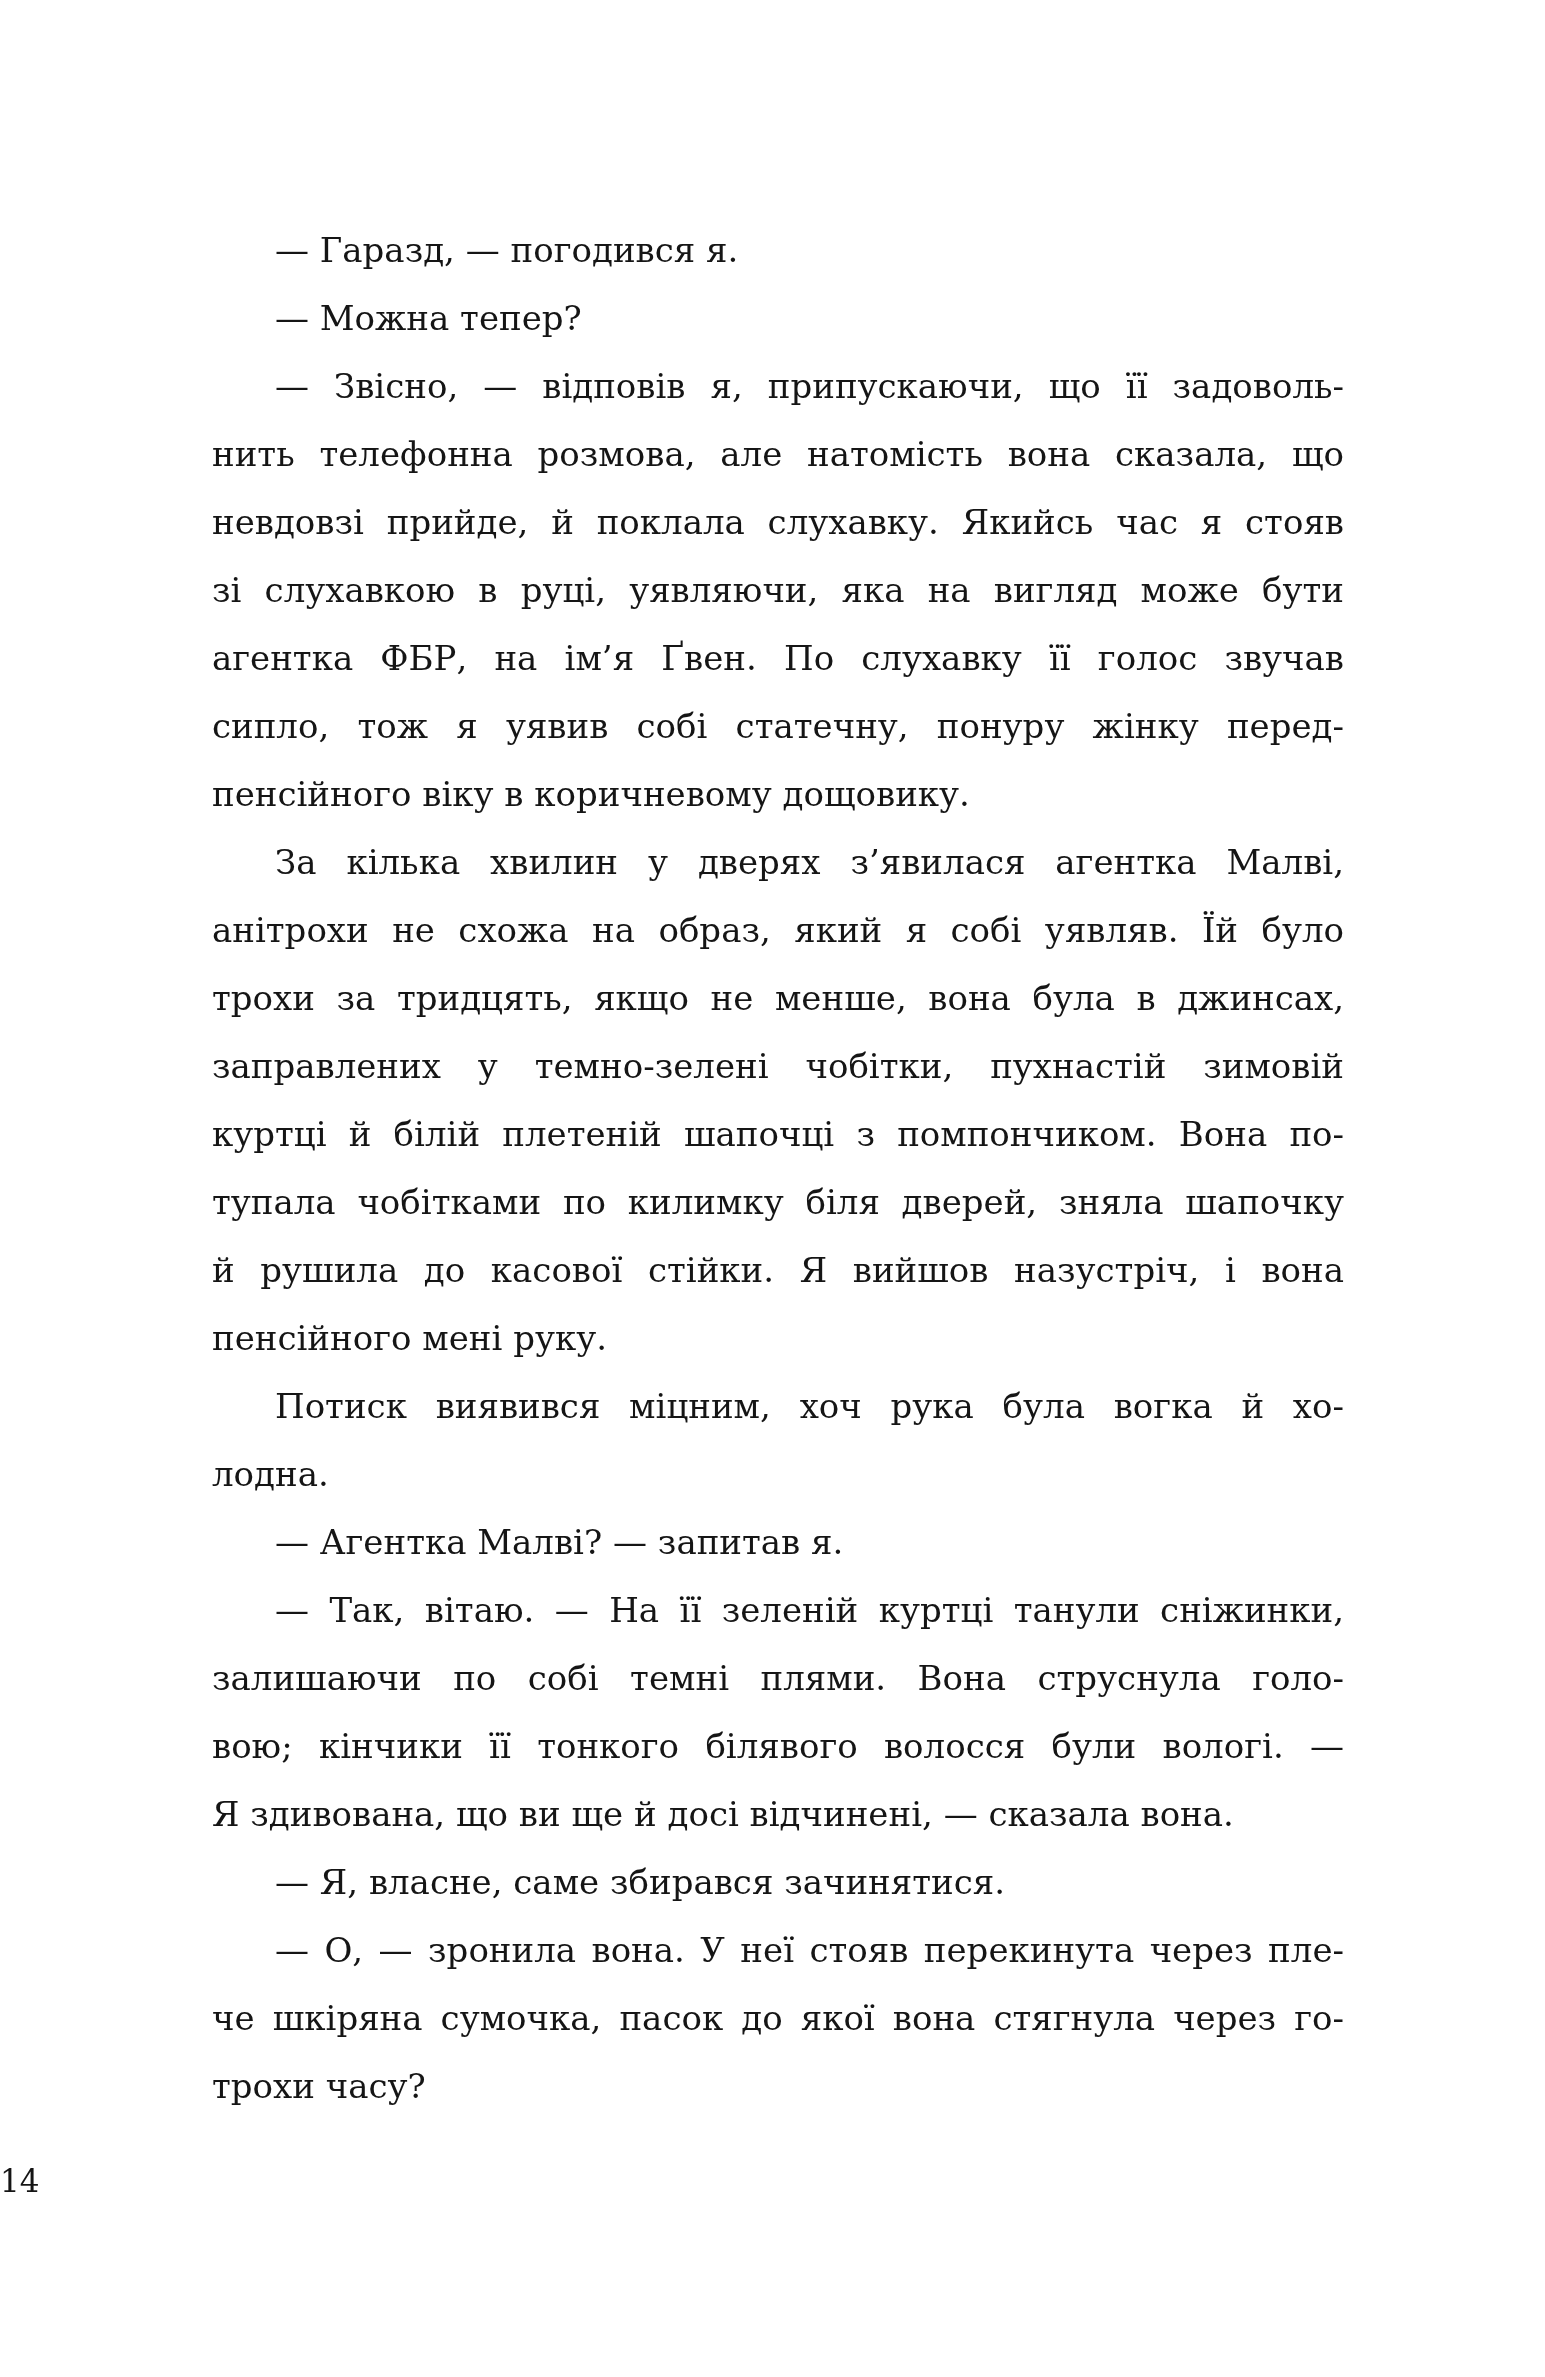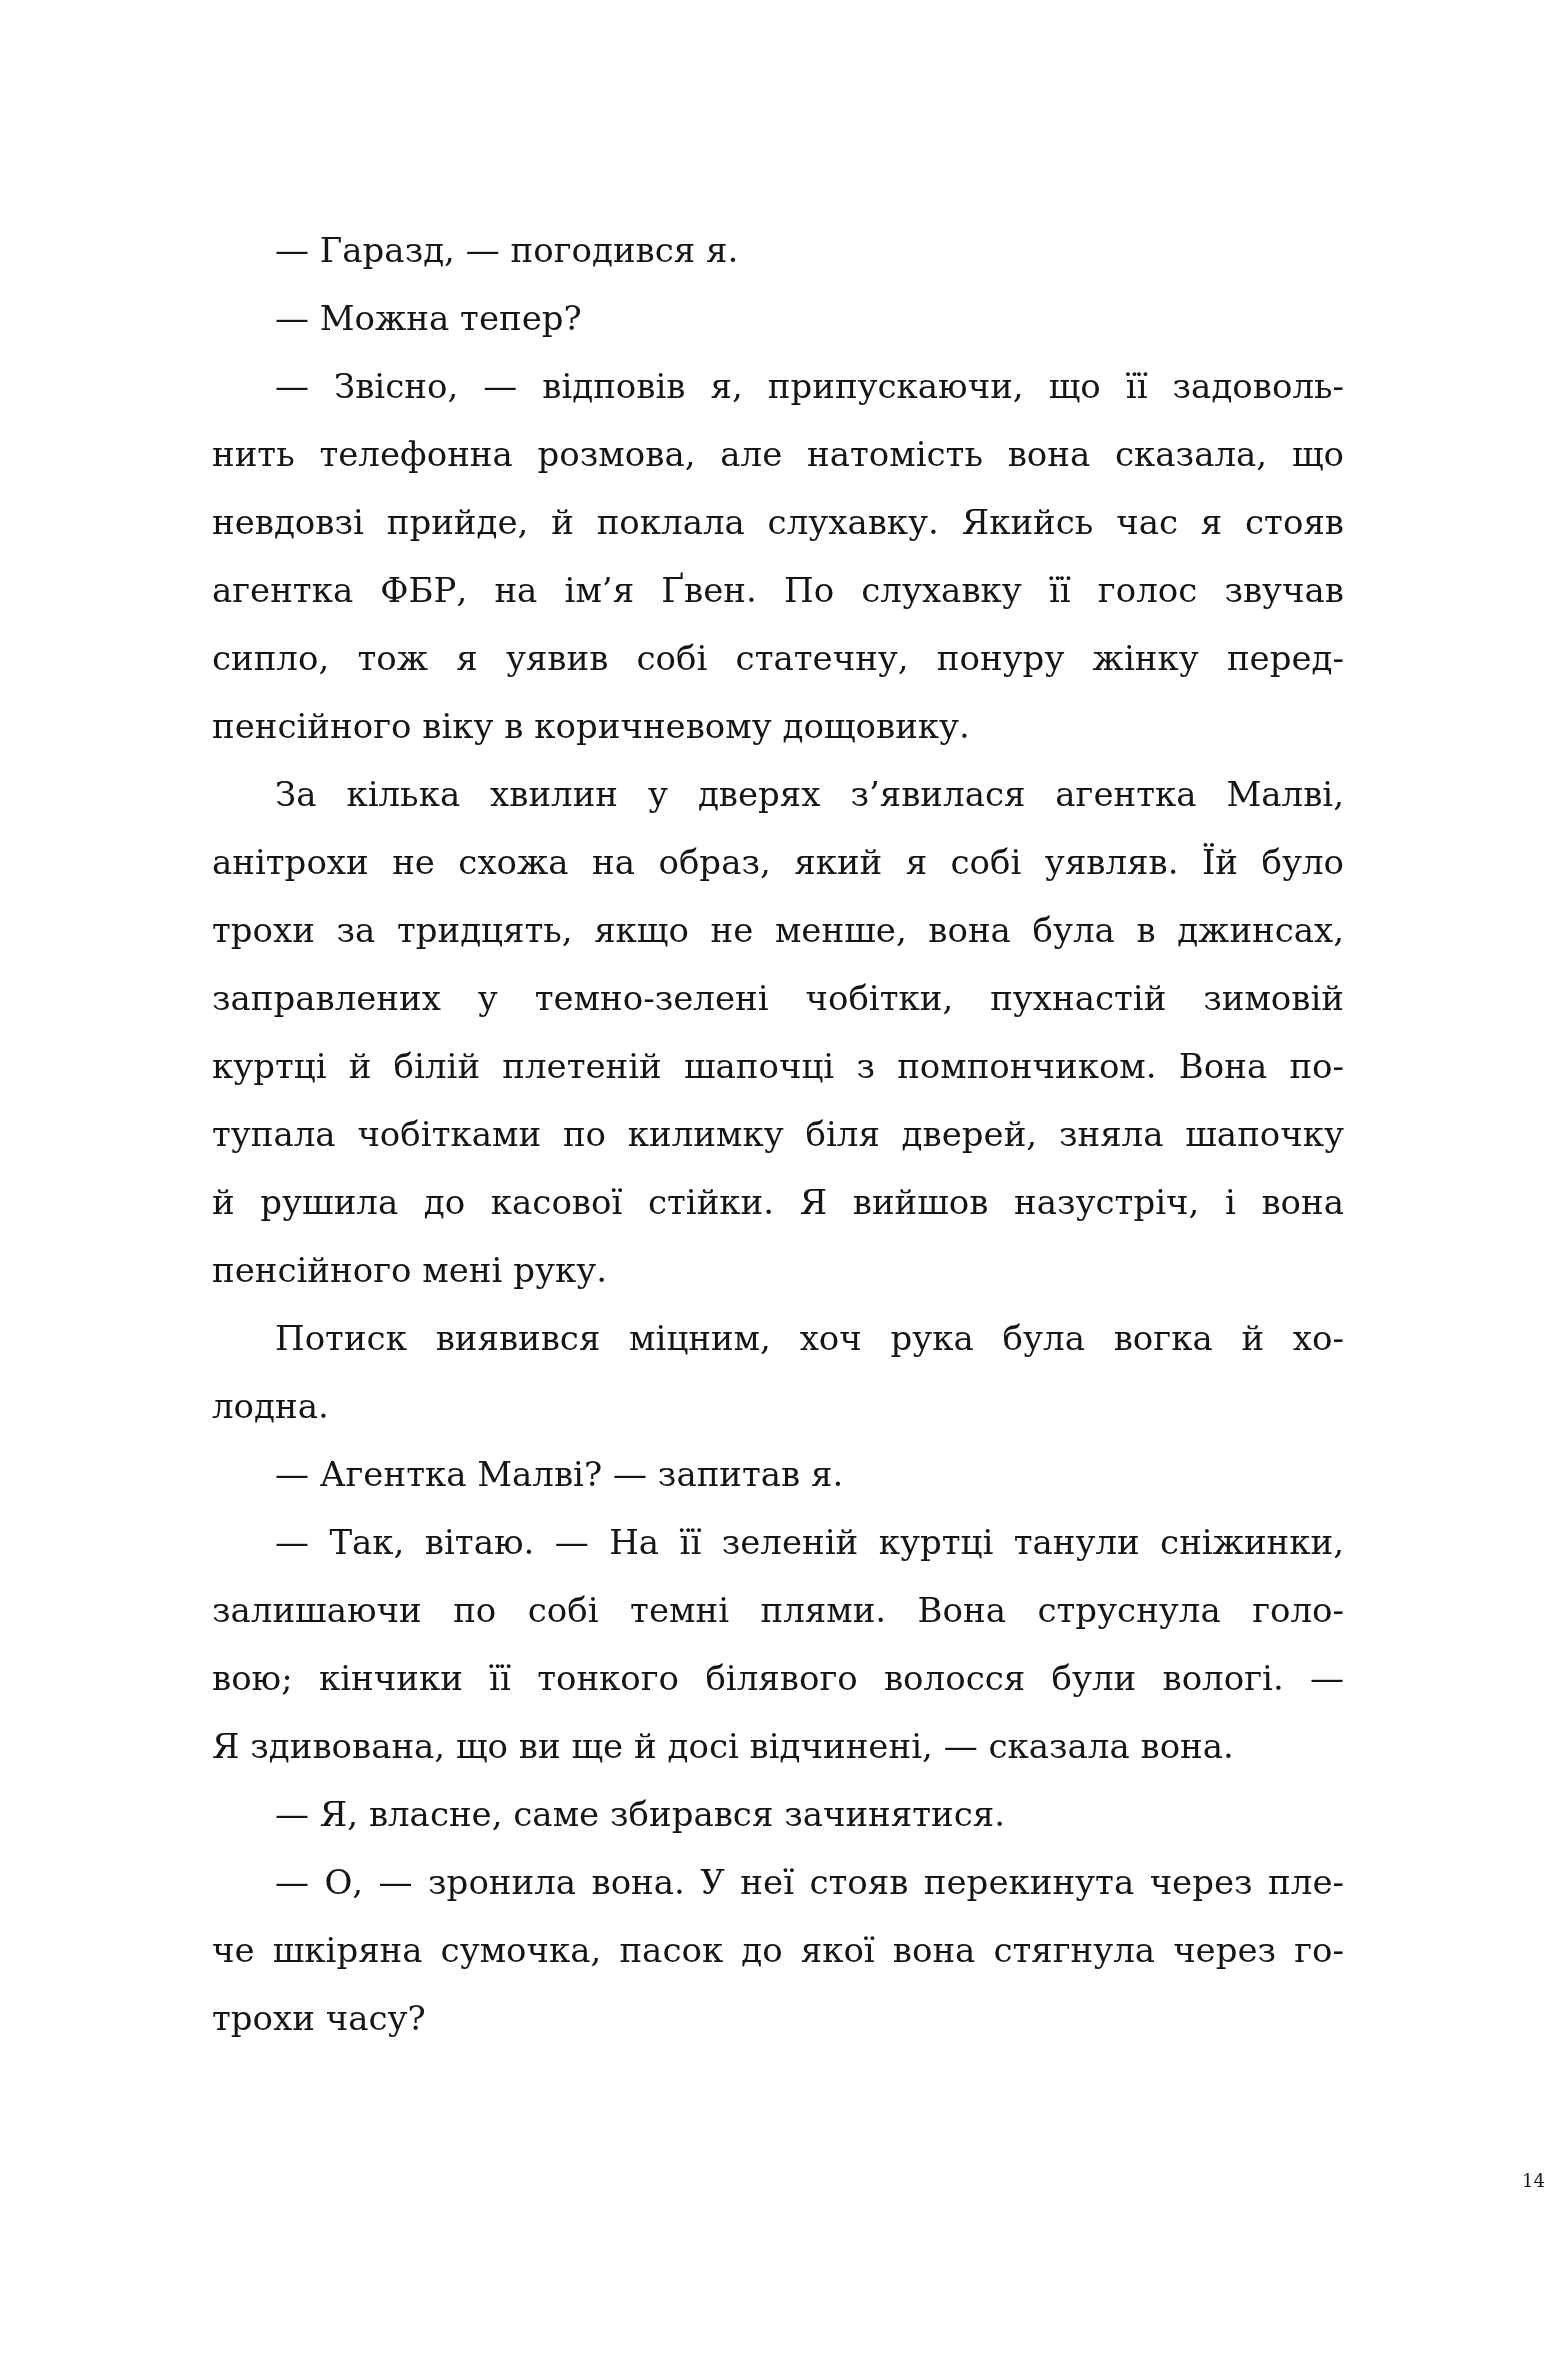--- a/index.html
+++ b/index.html
@@ -30,40 +30,41 @@
   .jl { text-align: justify; text-align-last: justify; }
   
   .ll { text-align: left; text-align-last: left; }
   
   .first { padding-left: 63px; box-sizing: border-box; }
   .folio {
     position: absolute;
     left: 0;
     top: 2165px;
     width: 1545px;
-    text-align: right;
-    font-size: 18px;
+    text-align: left;
+    font-size: 31px;
     line-height: 32px;
   }
 </style>
 </head>
 <body>
 
 <div class="page">
   <div class="text-block">
       <div class="para">
         <div class="line first ll">— Гаразд, — погодився я.</div>
       </div>
       <div class="para">
         <div class="line first ll">— Можна тепер?</div>
       </div>
       <div class="para">
         <div class="line first jl">— Звісно, — відповів я, припускаючи, що її задоволь-</div>
         <div class="line jl">нить телефонна розмова, але натомість вона сказала, що</div>
         <div class="line jl">невдовзі прийде, й поклала слухавку. Якийсь час я стояв</div>
+        <div class="line jl">зі слухавкою в руці, уявляючи, яка на вигляд може бути</div>
         <div class="line jl">агентка ФБР, на ім’я Ґвен. По слухавку її голос звучав</div>
         <div class="line jl">сипло, тож я уявив собі статечну, понуру жінку перед-</div>
         <div class="line ll">пенсійного віку в коричневому дощовику.</div>
       </div>
       <div class="para">
         <div class="line first jl">За кілька хвилин у дверях з’явилася агентка Малві,</div>
         <div class="line jl">анітрохи не схожа на образ, який я собі уявляв. Їй було</div>
         <div class="line jl">трохи за тридцять, якщо не менше, вона була в джинсах,</div>
         <div class="line jl">заправлених у темно-зелені чобітки, пухнастій зимовій</div>
         <div class="line jl">куртці й білій плетеній шапочці з помпончиком. Вона по-</div>

